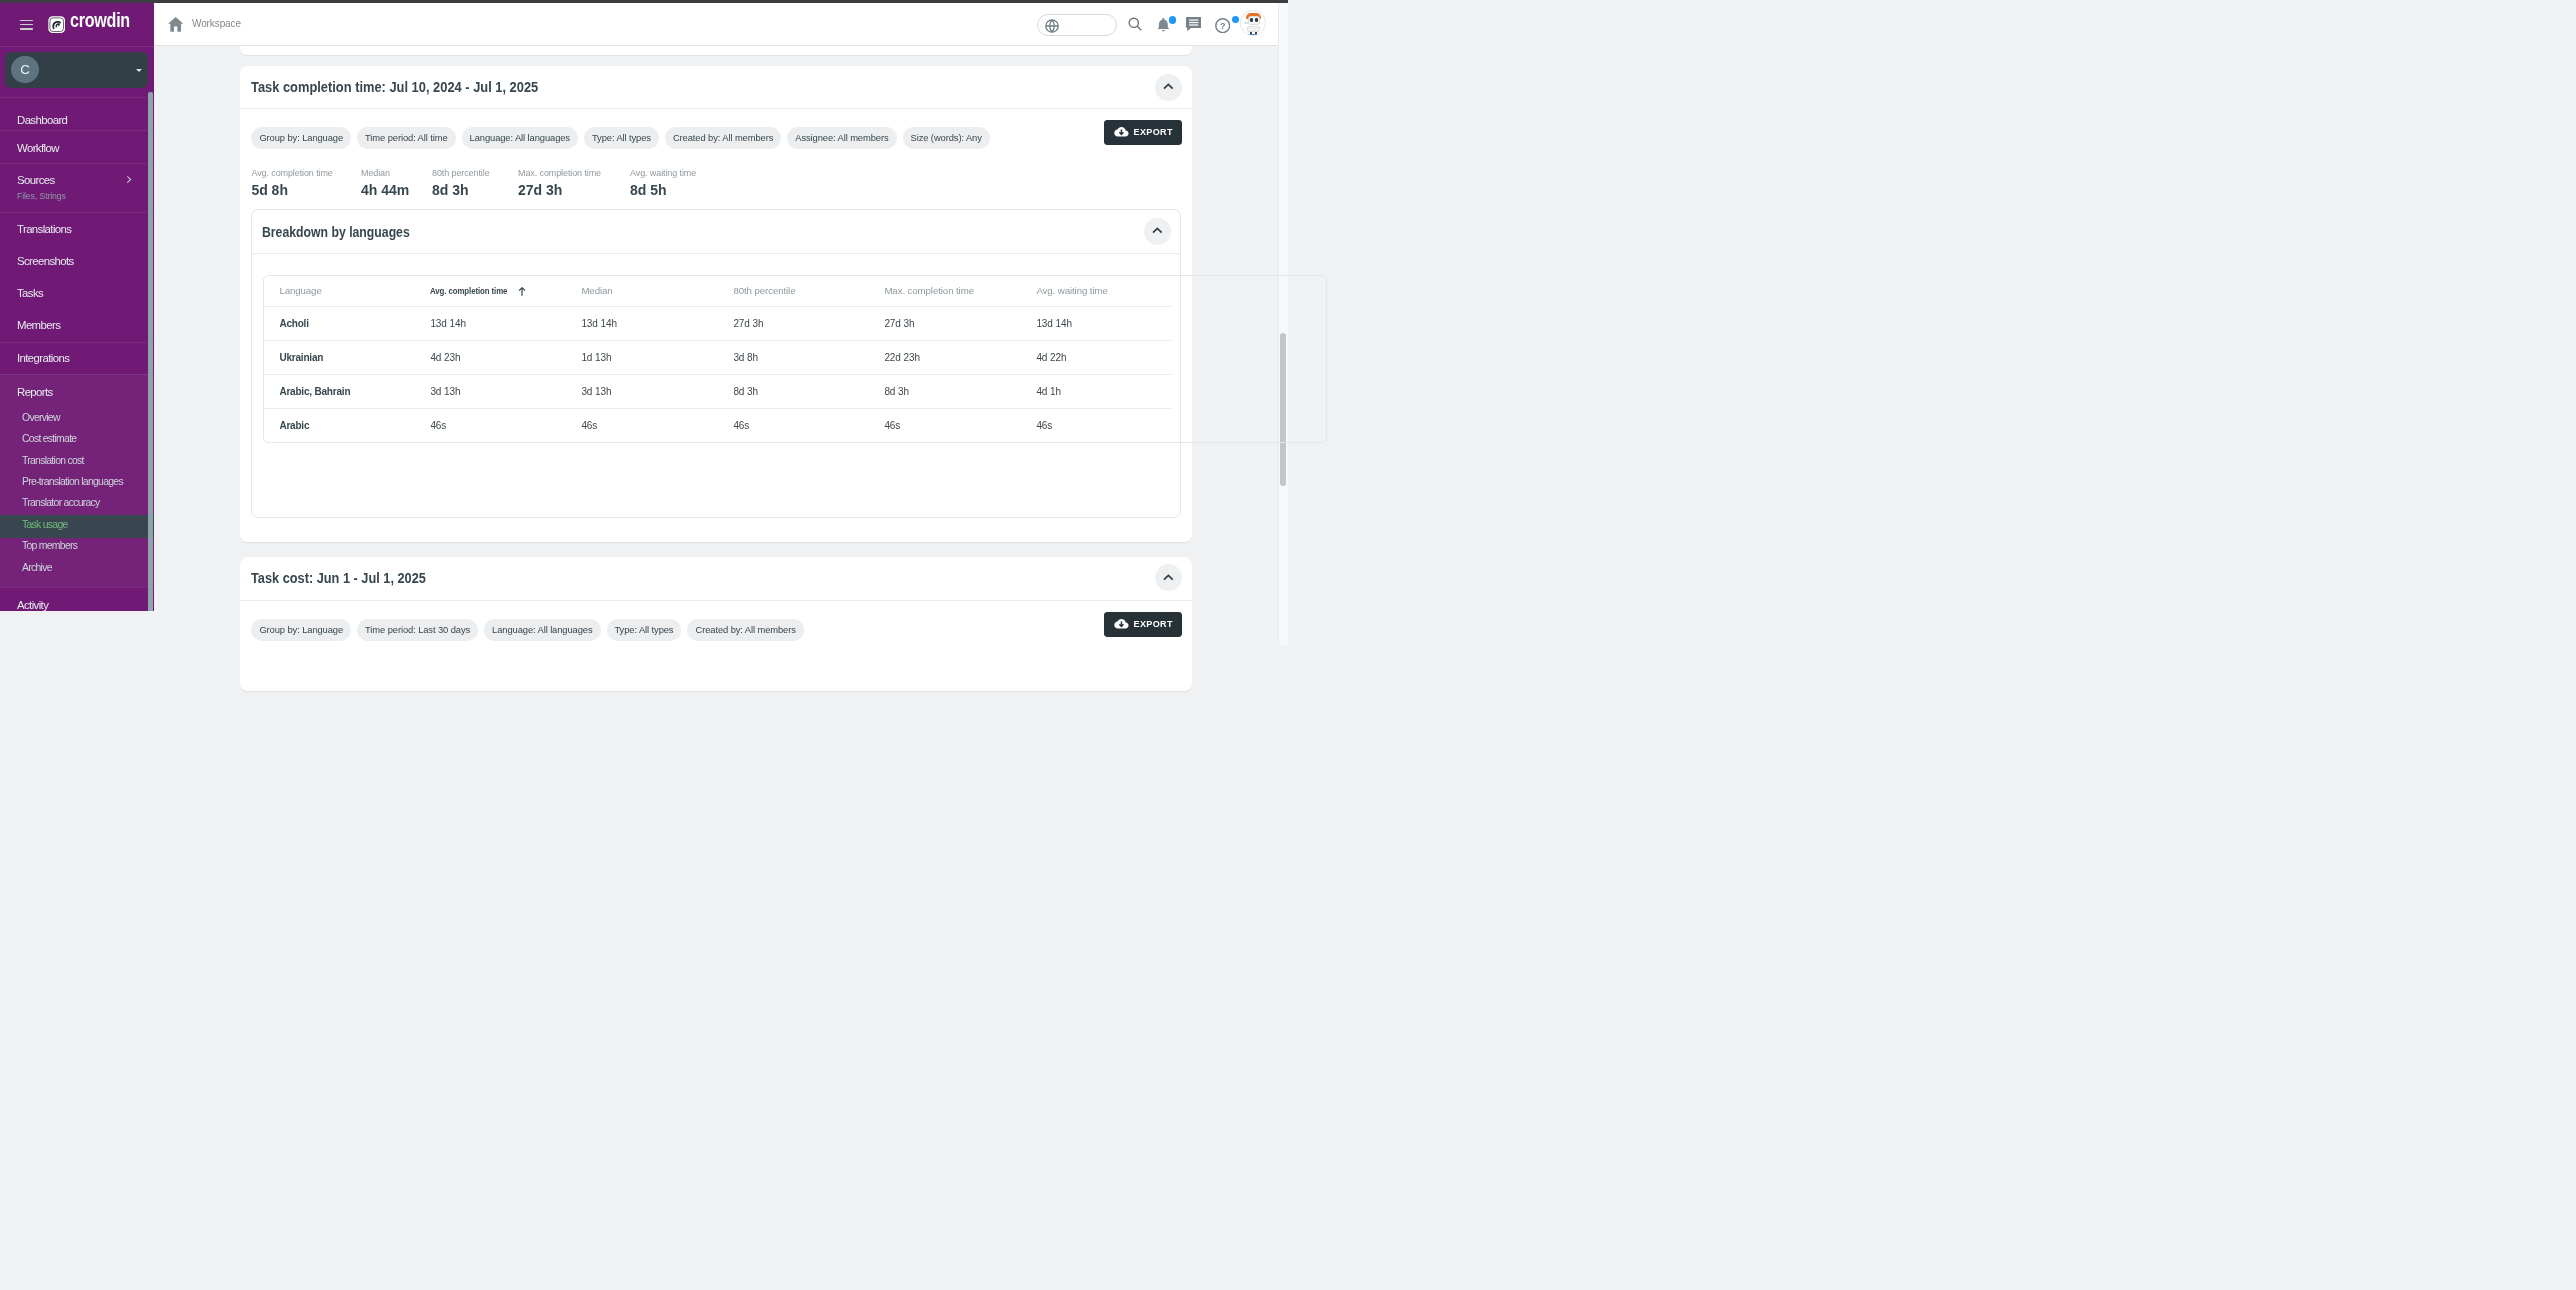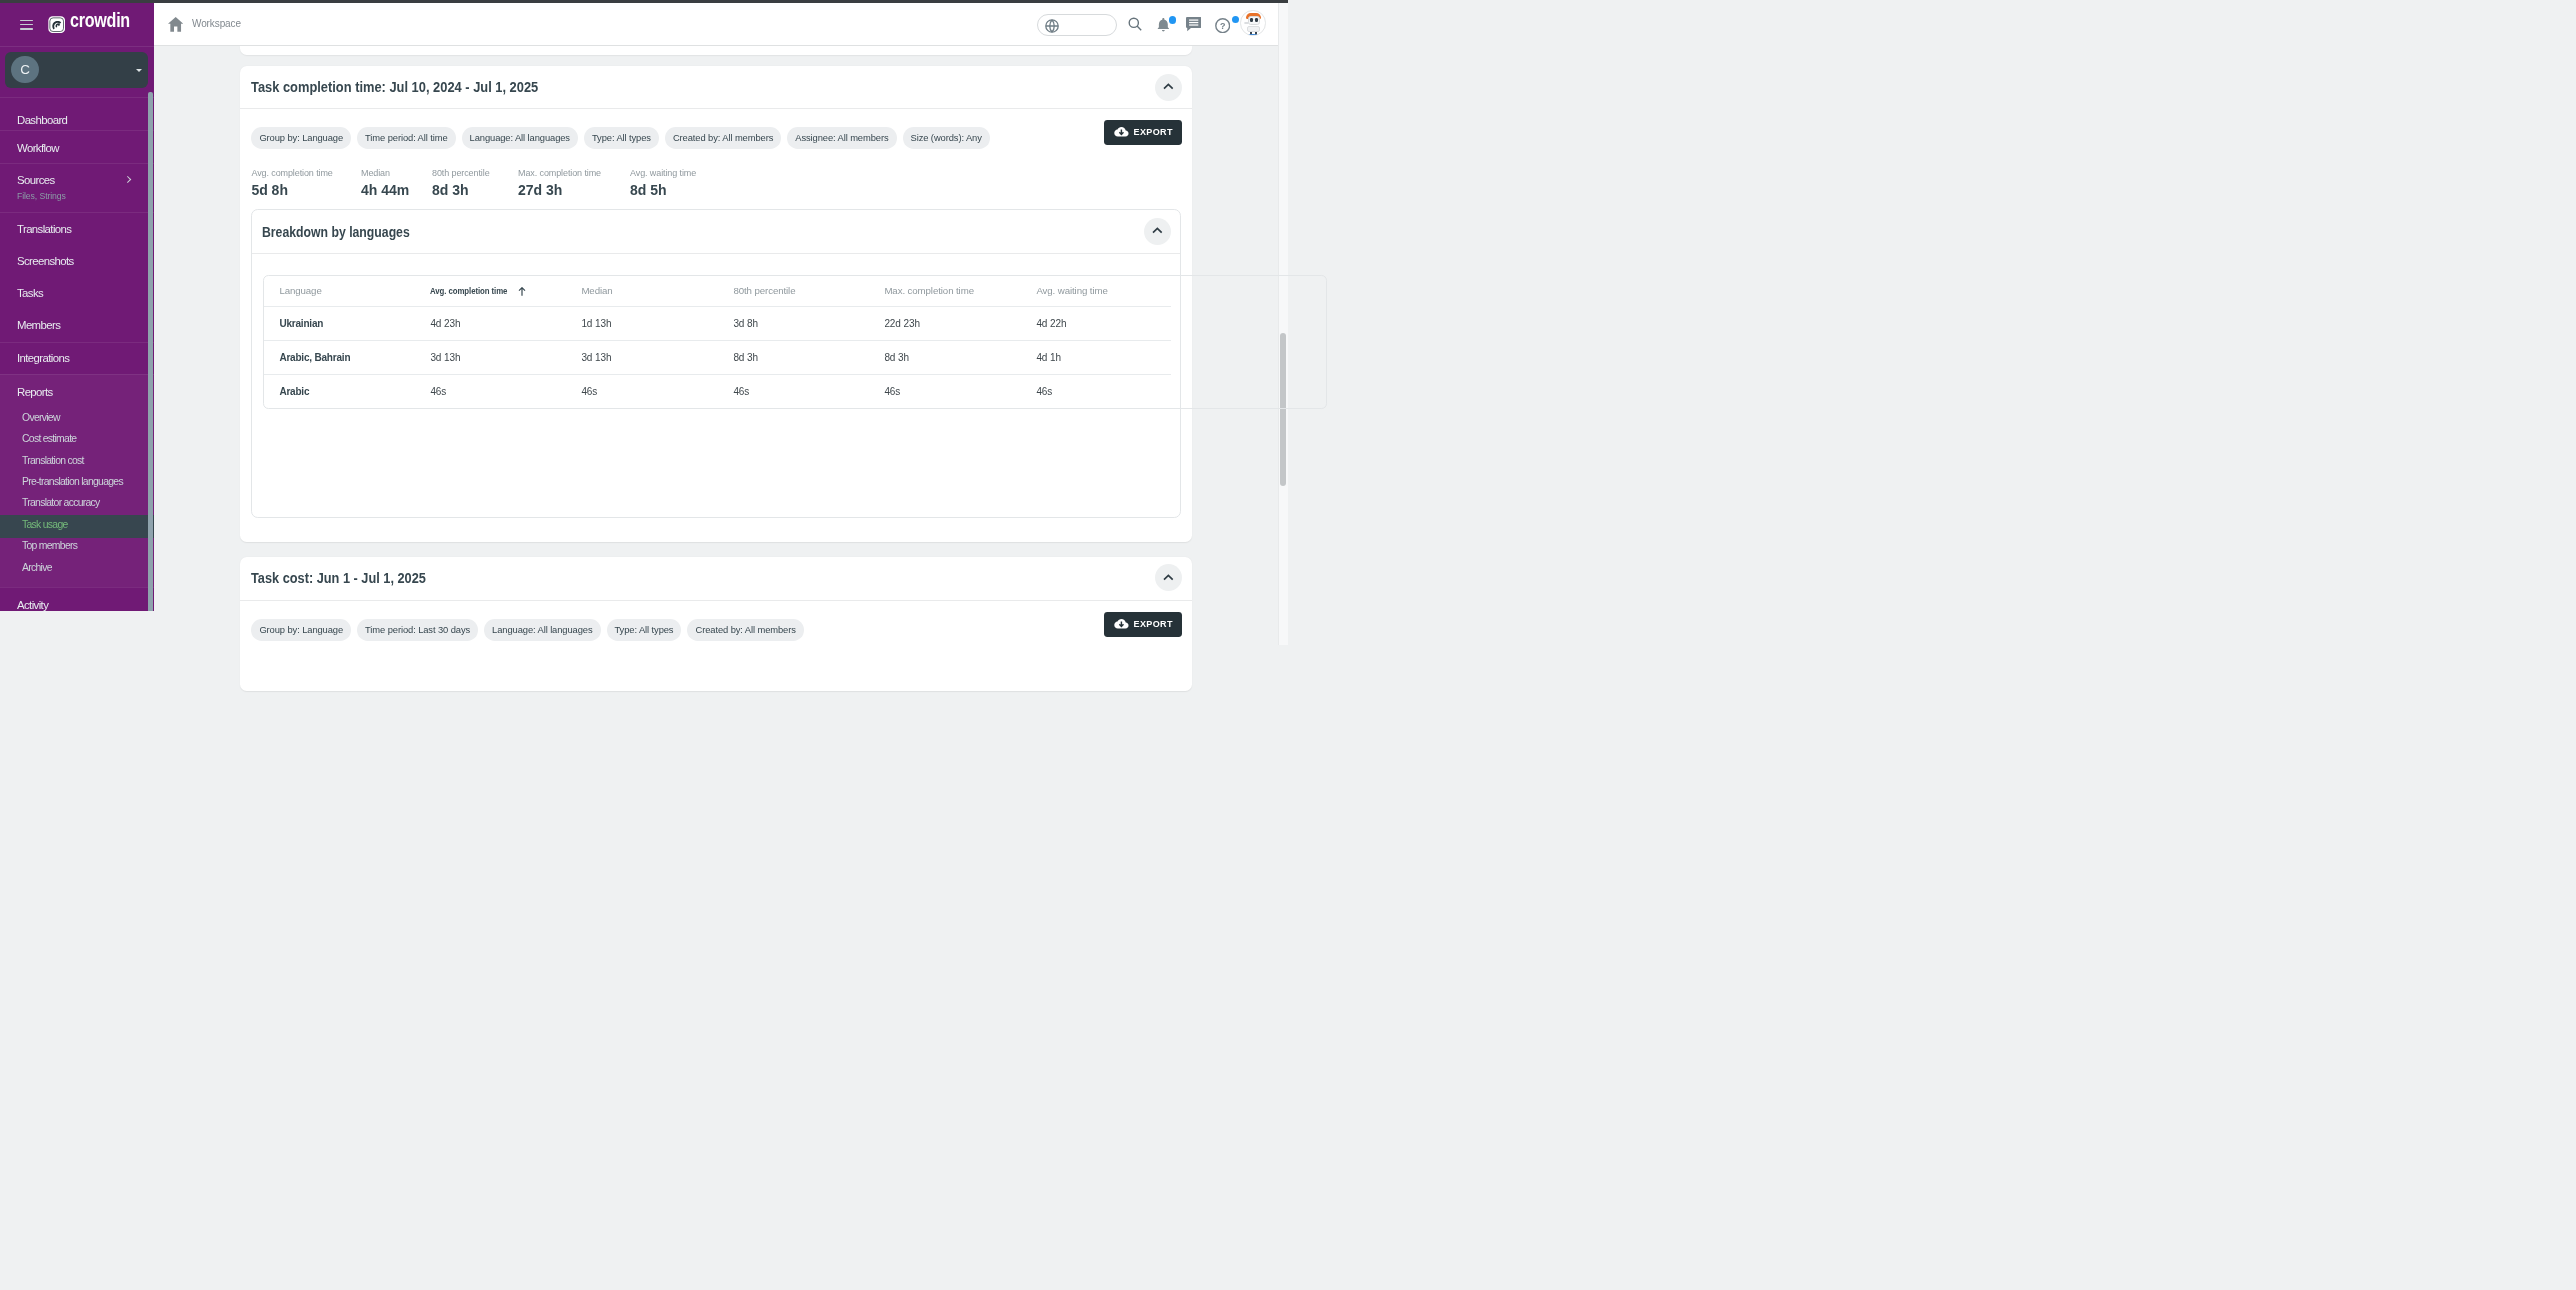--- a/index.html
+++ b/index.html
@@ -239,20 +239,28 @@
                   <path d="M6 1 L6 13 M1.5 5.5 L6 1 L10.5 5.5" stroke="#37474f" stroke-width="1.8" fill="none"></path>
                 </svg></th>
           <th style="border-top:none">Median</th>
           <th style="border-top:none">80th percentile</th>
           <th style="border-top:none">Max. completion time</th>
           <th style="border-top:none">Avg. waiting time</th>
         </tr>
           </thead>
         <tbody>
           <tr>
+              <td class="lang">Acholi</td>
+              <td>13d 14h</td>
+              <td>13d 14h</td>
+              <td>27d 3h</td>
+              <td>27d 3h</td>
+              <td>13d 14h</td>
+            </tr>
+          <tr>
               <td class="lang">Ukrainian</td>
               <td>4d 23h</td>
               <td>1d 13h</td>
               <td>3d 8h</td>
               <td>22d 23h</td>
               <td>4d 22h</td>
             </tr>
           <tr>
               <td class="lang">Arabic, Bahrain</td>
               <td>3d 13h</td>

